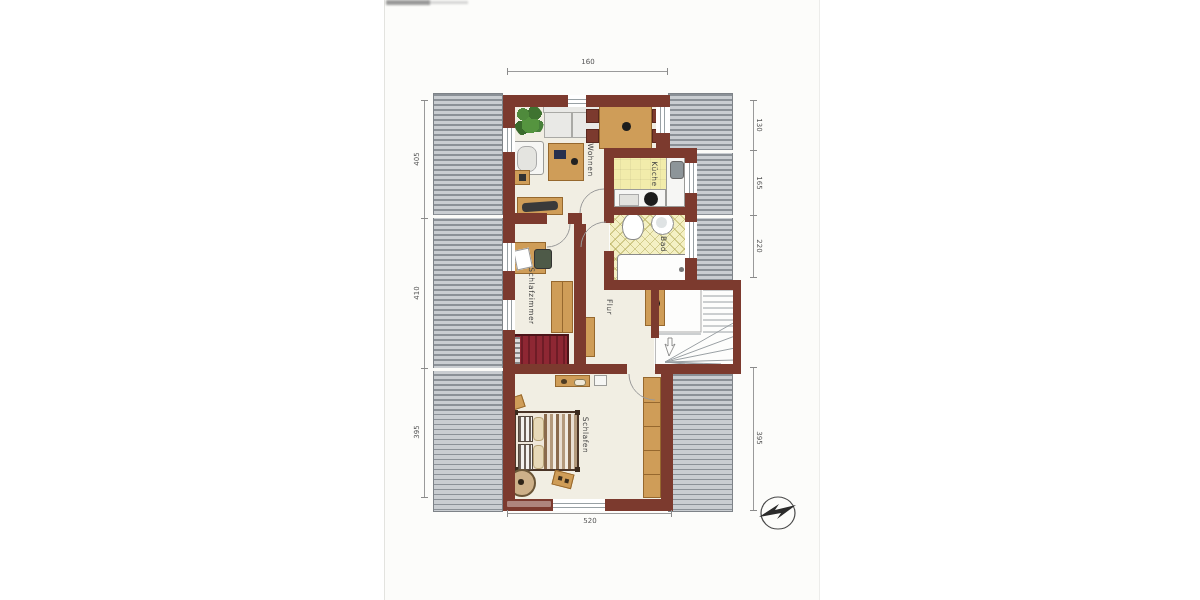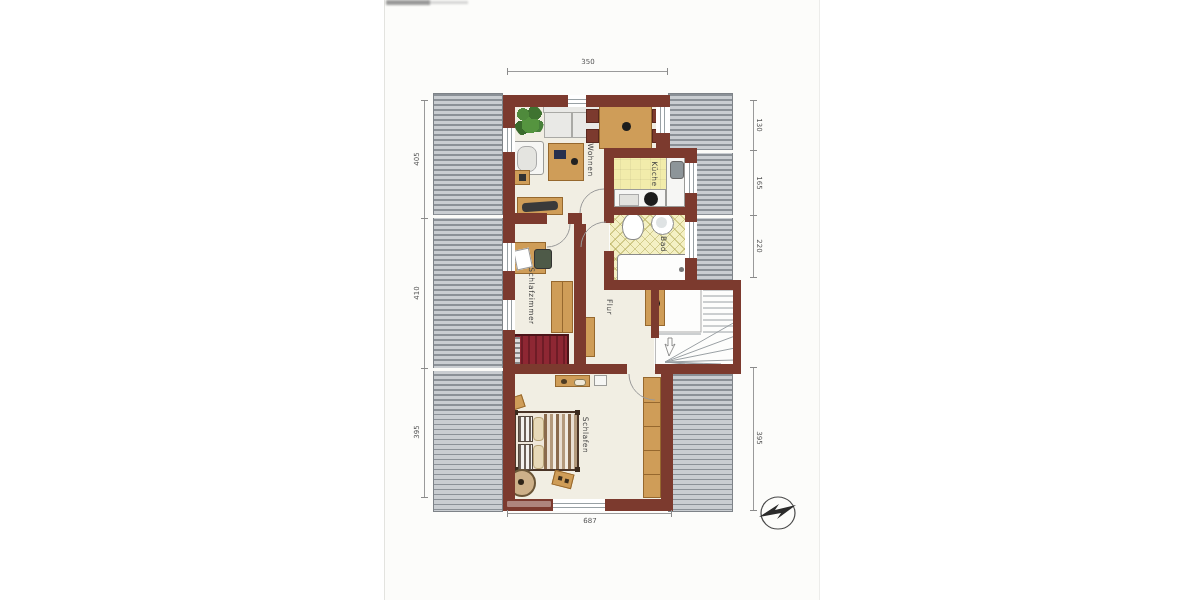--- a/index.html
+++ b/index.html
@@ -251,26 +251,26 @@
   <div class="abs rlabel" style="left:663px;top:244px;">Bad</div>
   <div class="abs rlabel" style="left:609px;top:307px;">Flur</div>
   <div class="abs rlabel" style="left:531px;top:296px;">Schlafzimmer</div>
   <div class="abs rlabel" style="left:585px;top:435px;">Schlafen</div>
 
   <div class="abs watermark" style="left:507px;top:501px;width:44px;height:6px;"></div>
 
   <div class="abs dimline" style="left:507px;top:71px;width:161px;height:1px;"></div>
   <div class="abs tick" style="left:507px;top:68px;width:1px;height:7px;"></div>
   <div class="abs tick" style="left:667px;top:68px;width:1px;height:7px;"></div>
-  <div class="abs dimlabel" style="left:588px;top:62px;">350</div>
+  <div class="abs dimlabel" style="left:588px;top:62px;">160</div>
 
   <div class="abs dimline" style="left:507px;top:513px;width:165px;height:1px;"></div>
   <div class="abs tick" style="left:507px;top:510px;width:1px;height:7px;"></div>
   <div class="abs tick" style="left:671px;top:510px;width:1px;height:7px;"></div>
-  <div class="abs dimlabel" style="left:590px;top:521px;">687</div>
+  <div class="abs dimlabel" style="left:590px;top:521px;">520</div>
 
   <div class="abs dimline" style="left:424px;top:100px;width:1px;height:397px;"></div>
   <div class="abs tick" style="left:421px;top:100px;width:7px;height:1px;"></div>
   <div class="abs tick" style="left:421px;top:218px;width:7px;height:1px;"></div>
   <div class="abs tick" style="left:421px;top:368px;width:7px;height:1px;"></div>
   <div class="abs tick" style="left:421px;top:497px;width:7px;height:1px;"></div>
   <div class="abs dimlabel rotL" style="left:417px;top:159px;">405</div>
   <div class="abs dimlabel rotL" style="left:417px;top:293px;">410</div>
   <div class="abs dimlabel rotL" style="left:417px;top:432px;">395</div>
 

